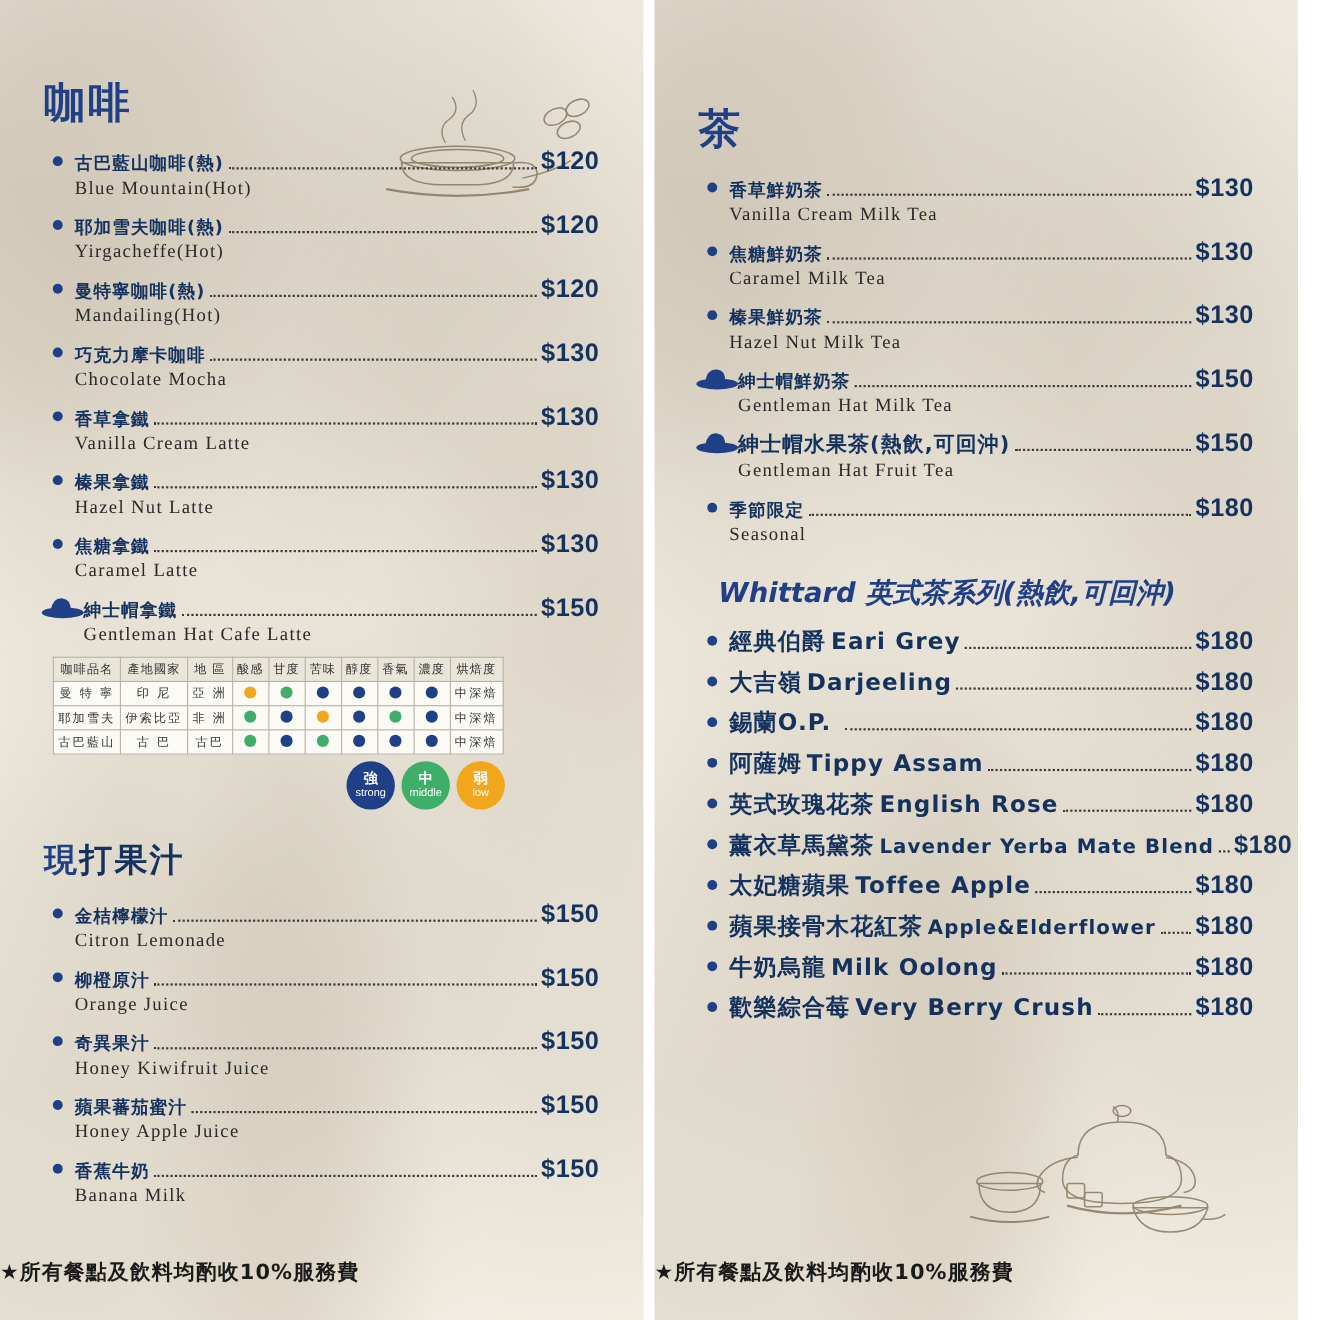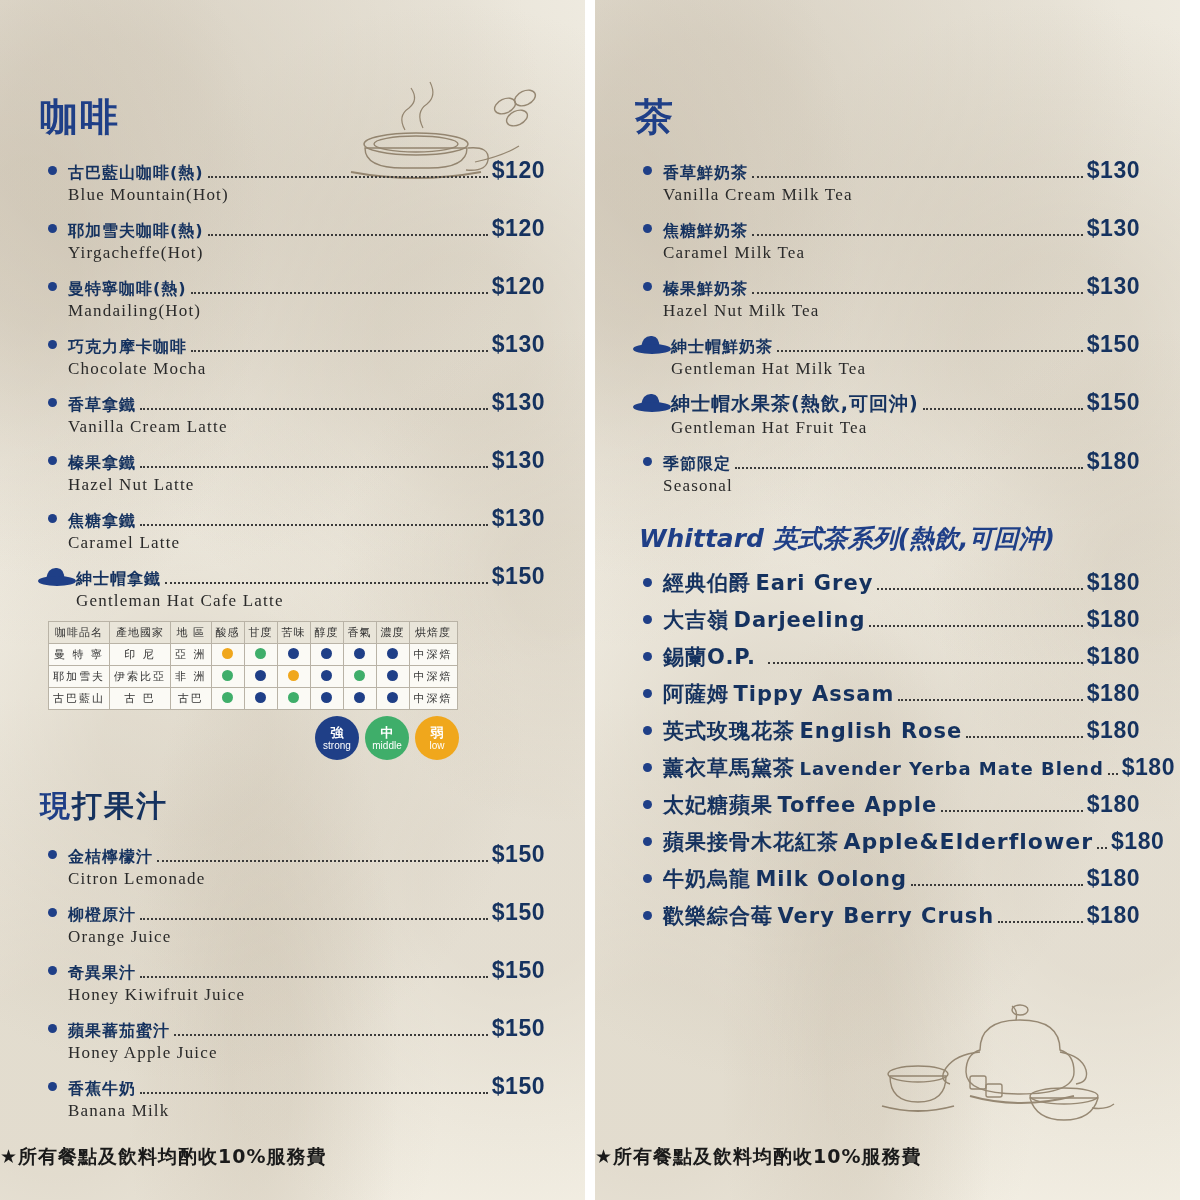--- a/index.html
+++ b/index.html
@@ -35,21 +35,21 @@
     pointer-events:none;
   }
   .inner{position:relative;z-index:2;padding:0 40px;}
 
   .sec-title{
     color:#1f3f87;font-weight:bold;letter-spacing:2px;
     font-family:"DejaVu Sans", sans-serif;
   }
   h1.sec-title{font-size:38px;margin:0;}
 
-  .coffee-head{display:flex;align-items:flex-start;justify-content:space-between;padding-top:92px;}
+  .coffee-head{display:flex;align-items:flex-start;justify-content:space-between;padding-top:68px;}
   .tea-head{padding-top:92px;}
 
   ul.menu{list-style:none;margin:14px 0 0 0;padding:0;}
   ul.menu li{position:relative;padding-left:28px;margin-bottom:10px;}
   .bullet{
     position:absolute;left:8px;top:9px;width:9px;height:9px;border-radius:50%;
     background:#1f3f87;
   }
   .hat{position:absolute;left:-4px;top:2px;width:42px;height:24px;}
   .row{display:flex;align-items:baseline;white-space:nowrap;}
@@ -95,21 +95,21 @@
   .lg span{font-family:"Liberation Sans",sans-serif;font-size:10px;margin-top:2px;}
   .lg.strong{background:#1f3f87;}
   .lg.middle{background:#3fae6a;}
   .lg.low{background:#f0a71c;}
 
   h2.juice{font-size:30px;margin:26px 0 0 0;}
   .juice .accent{color:#15325f;}
 
   .whittard{
     color:#1f3f87;font-weight:bold;font-style:italic;
-    font-size:25px;margin:26px 0 4px 4px;
+    font-size:25px;margin:26px 0 4px 18px;
     font-family:"DejaVu Sans", sans-serif;
   }
   ul.single li{margin-bottom:9px;}
   ul.single .cn{font-size:21px;}
 
   .footer{
     position:absolute;bottom:30px;left:0;width:100%;text-align:left;
     font-family:"DejaVu Sans", sans-serif;
     font-size:19px;color:#1a1a1a;font-weight:bold;letter-spacing:1px;z-index:3;
   }
@@ -467,21 +467,21 @@
         <li>
           <span class="bullet"></span>
           <div class="row"><span class="cn">薰衣草馬黛茶</span>&nbsp;<span class="cn en-in" style="font-size:18px">Lavender Yerba Mate Blend</span><span class="dots"></span><span class="price">$180</span></div>
         </li>
         <li>
           <span class="bullet"></span>
           <div class="row"><span class="cn">太妃糖蘋果</span>&nbsp;<span class="cn en-in">Toffee Apple</span><span class="dots"></span><span class="price">$180</span></div>
         </li>
         <li>
           <span class="bullet"></span>
-          <div class="row"><span class="cn">蘋果接骨木花紅茶</span>&nbsp;<span class="cn en-in" style="font-size:22px">Apple&amp;Elderflower</span><span class="dots"></span><span class="price">$180</span></div>
+          <div class="row"><span class="cn">蘋果接骨木花紅茶</span>&nbsp;<span class="cn en-in" style="font-size:18px">Apple&amp;Elderflower</span><span class="dots"></span><span class="price">$180</span></div>
         </li>
         <li>
           <span class="bullet"></span>
           <div class="row"><span class="cn">牛奶烏龍</span>&nbsp;<span class="cn en-in">Milk Oolong</span><span class="dots"></span><span class="price">$180</span></div>
         </li>
         <li>
           <span class="bullet"></span>
           <div class="row"><span class="cn">歡樂綜合莓</span>&nbsp;<span class="cn en-in">Very Berry Crush</span><span class="dots"></span><span class="price">$180</span></div>
         </li>
       </ul>

